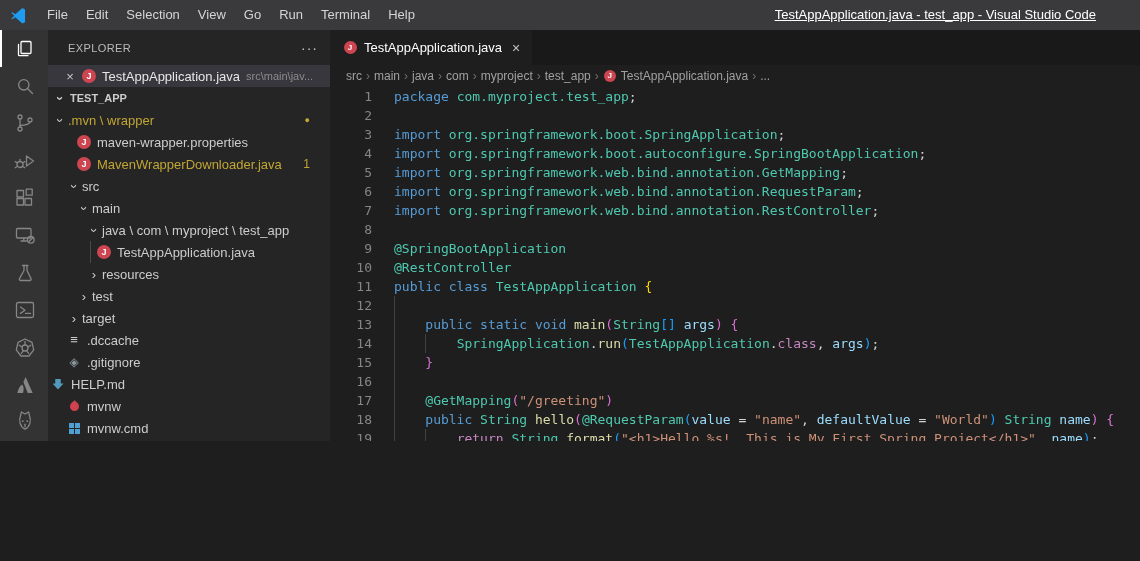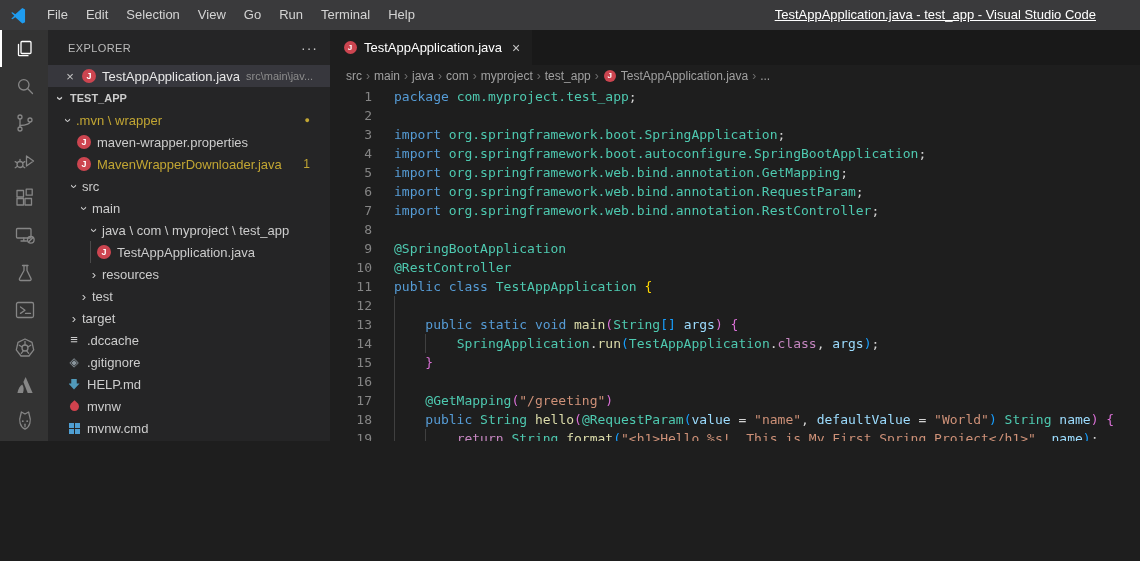--- a/index.html
+++ b/index.html
@@ -205,21 +205,21 @@
         <span class="oe-label">TestAppApplication.java</span>
         <span class="oe-path">src\main\jav...</span>
       </div>
 
       <div class="sb-section-header">
         <span class="chev down">›</span>
         <span>TEST_APP</span>
       </div>
 
       <div class="tree" id="tree">
-          <div class="tree-row" style="padding-left: 12px;">
+          <div class="tree-row" style="padding-left: 4px;">
             <span class="chev down">›</span>
             <span class="tree-label warn">.mvn \ wrapper</span>
             <span class="tree-dot">●</span>
           </div>
           <div class="tree-row" style="padding-left: 28px;">
             <span class="fi">
               <span class="fi-java">J</span>
             </span>
             <span class="tree-label">maven-wrapper.properties</span>
           </div>
@@ -266,21 +266,21 @@
               <span class="fi-dccache">≡</span>
             </span>
             <span class="tree-label">.dccache</span>
           </div>
           <div class="tree-row" style="padding-left: 18px;">
             <span class="fi">
               <span class="fi-git">◈</span>
             </span>
             <span class="tree-label">.gitignore</span>
           </div>
-          <div class="tree-row" style="padding-left: 18px;">
+          <div class="tree-row" style="padding-left: 2px;">
             <span class="fi">
               <span class="fi-md"></span>
             </span>
             <span class="tree-label">HELP.md</span>
           </div>
           <div class="tree-row" style="padding-left: 18px;">
             <span class="fi">
               <span class="fi-mvnw"></span>
             </span>
             <span class="tree-label">mvnw</span>

